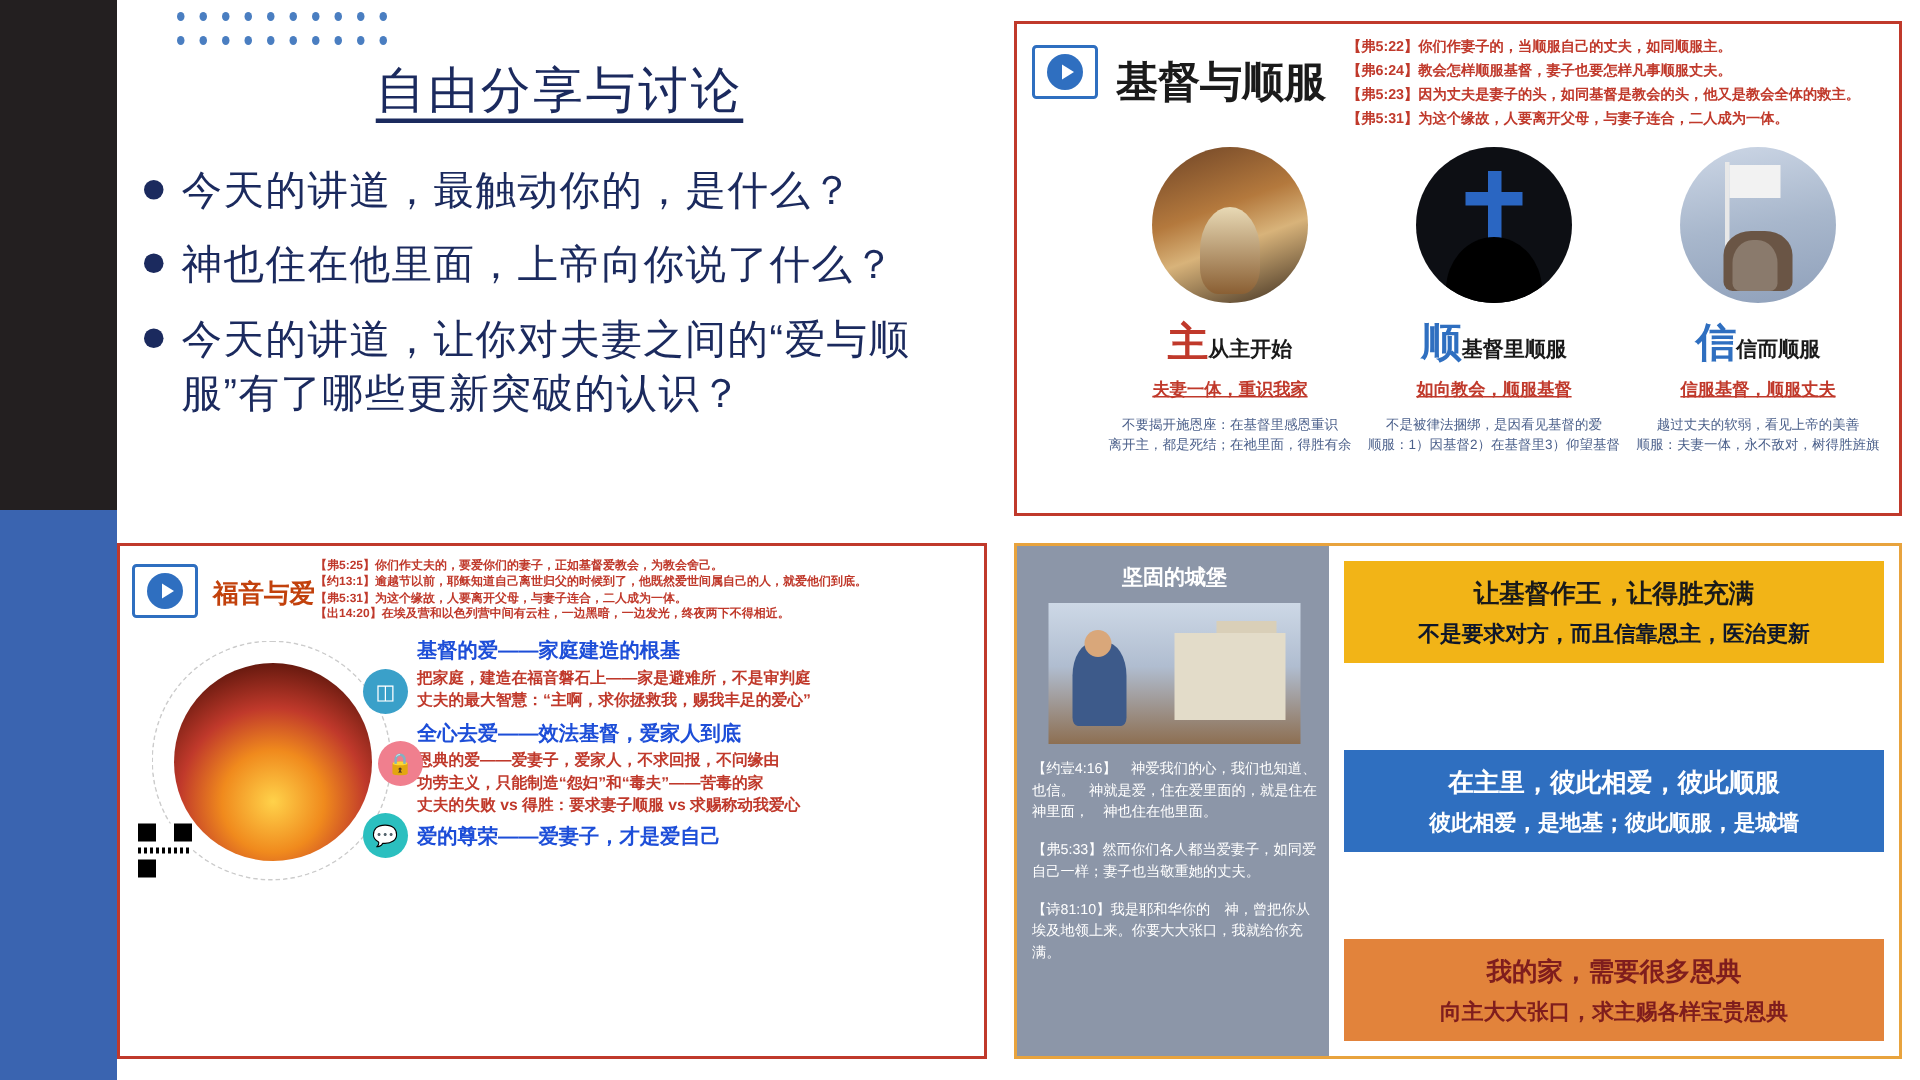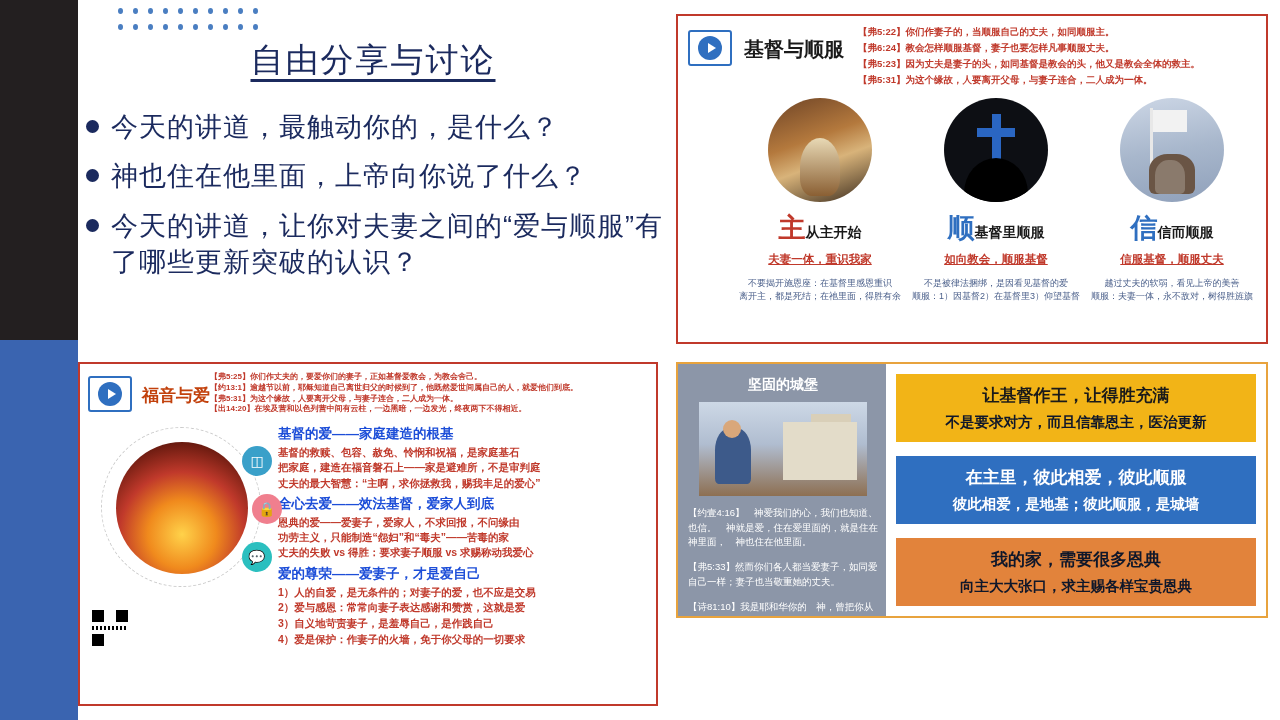--- a/index.html
+++ b/index.html
@@ -19,41 +19,41 @@
   .dots .row { display:flex; gap:10px; margin-bottom:10px; }
   .dots .dot { width:6px; height:6px; border-radius:50%; background:#4a7ec1; }
 
   
   .left-panel { position:absolute; left:78px; top:0; width:590px; height:352px; }
   .title {
     text-align:center; font-size:33px; color:#1b2a5e; margin-top:38px;
     text-decoration:underline; text-underline-offset:8px; letter-spacing:2px;
     font-weight:normal;
   }
-  .bullets { margin-top:26px; padding-left:8px; }
+  .bullets { margin-top:26px; padding-left:18px; }
   .bullet-row { display:flex; align-items:flex-start; margin-bottom:13px; }
   .bullet-dot {
     width:13px; height:13px; border-radius:50%; background:#1b2a5e;
     margin-top:11px; margin-right:12px; flex:0 0 auto;
   }
   .bullet-text { color:#1b2a5e; font-size:27px; line-height:1.35; letter-spacing:1px; }
 
   
   .slide { position:absolute; background:#fff; }
 
   
   .tr { left:676px; top:14px; width:592px; height:330px; border:2px solid #c0392b; overflow:hidden; }
   .tr-head { display:flex; align-items:flex-start; padding:10px 8px 4px 10px; }
   .tr-logo {
     width:44px; height:36px; border:2px solid #2f6fc0; border-radius:3px;
     display:flex; align-items:center; justify-content:center; flex:0 0 auto; margin-top:4px;
   }
   .circle-play { width:24px;height:24px;border-radius:50%;background:#2f6fc0;display:flex;align-items:center;justify-content:center;}
   .circle-play .t { width:0;height:0;border-left:8px solid #fff;border-top:5px solid transparent;border-bottom:5px solid transparent; margin-left:3px;}
-  .tr-title { font-size:20px; font-weight:bold; color:#1a1a1a; margin:10px 0 0 12px; white-space:nowrap; }
+  .tr-title { font-size:28px; font-weight:bold; color:#1a1a1a; margin:10px 0 0 12px; white-space:nowrap; }
   .tr-verses { margin-left:14px; flex:1; }
   .tr-verses div { font-size:9.5px; color:#c0392b; margin-bottom:4px; line-height:1.25; font-weight:bold;}
 
   .tr-cols { display:flex; margin-top:4px; padding:0 6px;margin-left:48px; }
   .tr-col { flex:1; text-align:center; }
   .tr-img { width:104px; height:104px; border-radius:50%; margin:0 auto; overflow:hidden; position:relative; }
   .img-a { background:linear-gradient(160deg,#6d4326 0%, #b4793d 40%, #d8b37a 60%, #3a2b1d 100%); }
   .img-b { background:#0d0f14; }
   .img-c { background:linear-gradient(170deg,#cdd7e6 0%, #a8b7cc 50%, #8fa0ba 100%); }
   .cross { position:absolute; left:50%; top:16px; transform:translateX(-50%); }
@@ -99,37 +99,37 @@
           linear-gradient(#fff 0 0) 3px 27px/6px 6px no-repeat,
           repeating-linear-gradient(90deg,#000 0 2px,#fff 2px 4px) 0 16px/36px 4px no-repeat,
           #fff; }
   .bl-right { flex:1; padding-left:4px; }
   .bl-sec-title { font-size:13.5px; font-weight:bold; color:#1d4ed8; margin:4px 0 2px; }
   .bl-red { font-size:10.5px; color:#c0392b; font-weight:bold; line-height:1.45; }
   .bl-list { margin:2px 0 0 0; padding:0; list-style:none; }
   .bl-list li { font-size:10.5px; color:#c0392b; font-weight:bold; line-height:1.5; }
 
   
-  .br { left:676px; top:362px; width:592px; height:256px; border:2px solid #e8a33d; overflow:hidden; display:flex; }
+  .br { left:676px; top:362px; width:592px; height:344px; border:2px solid #e8a33d; overflow:hidden; display:flex; }
   .br-left { width:208px; background:#8c96a8; padding:8px 8px 8px 10px; }
   .br-castle-title { text-align:center; color:#fff; font-size:14px; font-weight:bold; margin:4px 0 8px; }
   .br-img { width:168px; height:94px; margin:0 auto 10px; background:linear-gradient(180deg,#cdd8e6 0%,#b0bdd0 45%,#8d6f52 100%); position:relative; overflow:hidden;}
   .br-img .bldg { position:absolute; right:10px; top:20px; width:74px; height:58px; background:#e3dcc9; }
   .br-img .bldg2 { position:absolute; right:16px; top:12px; width:40px; height:22px; background:#d9cfb8;}
   .br-img .figure { position:absolute; left:16px; top:26px; width:36px; height:56px; background:#3d5a8a; border-radius:40% 40% 10% 10%;}
   .br-img .head { position:absolute; left:24px; top:18px; width:18px; height:18px; border-radius:50%; background:#d9a77a;}
   .br-text { font-size:9.5px; color:#ffffff; line-height:1.55; margin-bottom:10px; }
   .br-right { flex:1; padding:10px 10px; display:flex; flex-direction:column; justify-content:space-between;}
   .box { text-align:center; padding:10px 6px; }
   .box .l1 { font-size:17px; font-weight:bold; margin-bottom:6px; }
   .box .l2 { font-size:14.5px; font-weight:bold; }
   .box-y { background:#f2b417; color:#1a1a1a; }
   .box-y .l2 { color:#0f172a; }
   .box-b { background:#2f6fc0; color:#ffffff; }
-  .box-o { background:#e2833b; color:#0f172a; }
+  .box-o { background:#e2833b; color:#7f1d1d; }
 </style>
 </head>
 <body>
 
 <div class="left-dark"></div>
 <div class="left-blue"></div>
 
 <div class="dots">
   <div class="row">
       <span class="dot"></span>
@@ -261,38 +261,31 @@
         <div class="chip chip1">◫</div>
         <div class="chip chip2">🔒</div>
         <div class="chip chip3">💬</div>
       </div>
       <div class="qr"></div>
     </div>
 
     <div class="bl-right">
       <div>
         <div class="bl-sec-title">基督的爱——家庭建造的根基</div>
-        <div class="bl-red">基督的救赎、包容、赦免、怜悯和祝福，是家庭基石</div>
         <div class="bl-red">把家庭，建造在福音磐石上——家是避难所，不是审判庭</div>
         <div class="bl-red">丈夫的最大智慧：“主啊，求你拯救我，赐我丰足的爱心”</div>
       </div>
       <div>
         <div class="bl-sec-title">全心去爱——效法基督，爱家人到底</div>
         <div class="bl-red">恩典的爱——爱妻子，爱家人，不求回报，不问缘由</div>
         <div class="bl-red">功劳主义，只能制造“怨妇”和“毒夫”——苦毒的家</div>
         <div class="bl-red">丈夫的失败 vs 得胜：要求妻子顺服 vs 求赐称动我爱心</div>
       </div>
       <div>
         <div class="bl-sec-title">爱的尊荣——爱妻子，才是爱自己</div>
-        <ul class="bl-list">
-          <li>1）人的自爱，是无条件的；对妻子的爱，也不应是交易</li>
-          <li>2）爱与感恩：常常向妻子表达感谢和赞赏，这就是爱</li>
-          <li>3）自义地苛责妻子，是羞辱自己，是作践自己</li>
-          <li>4）爱是保护：作妻子的火墙，免于你父母的一切要求</li>
-        </ul>
       </div>
     </div>
   </div>
 </div>
 
 <div class="slide br">
   <div class="br-left">
     <div class="br-castle-title">坚固的城堡</div>
     <div class="br-img">
       <div class="bldg2"></div>

